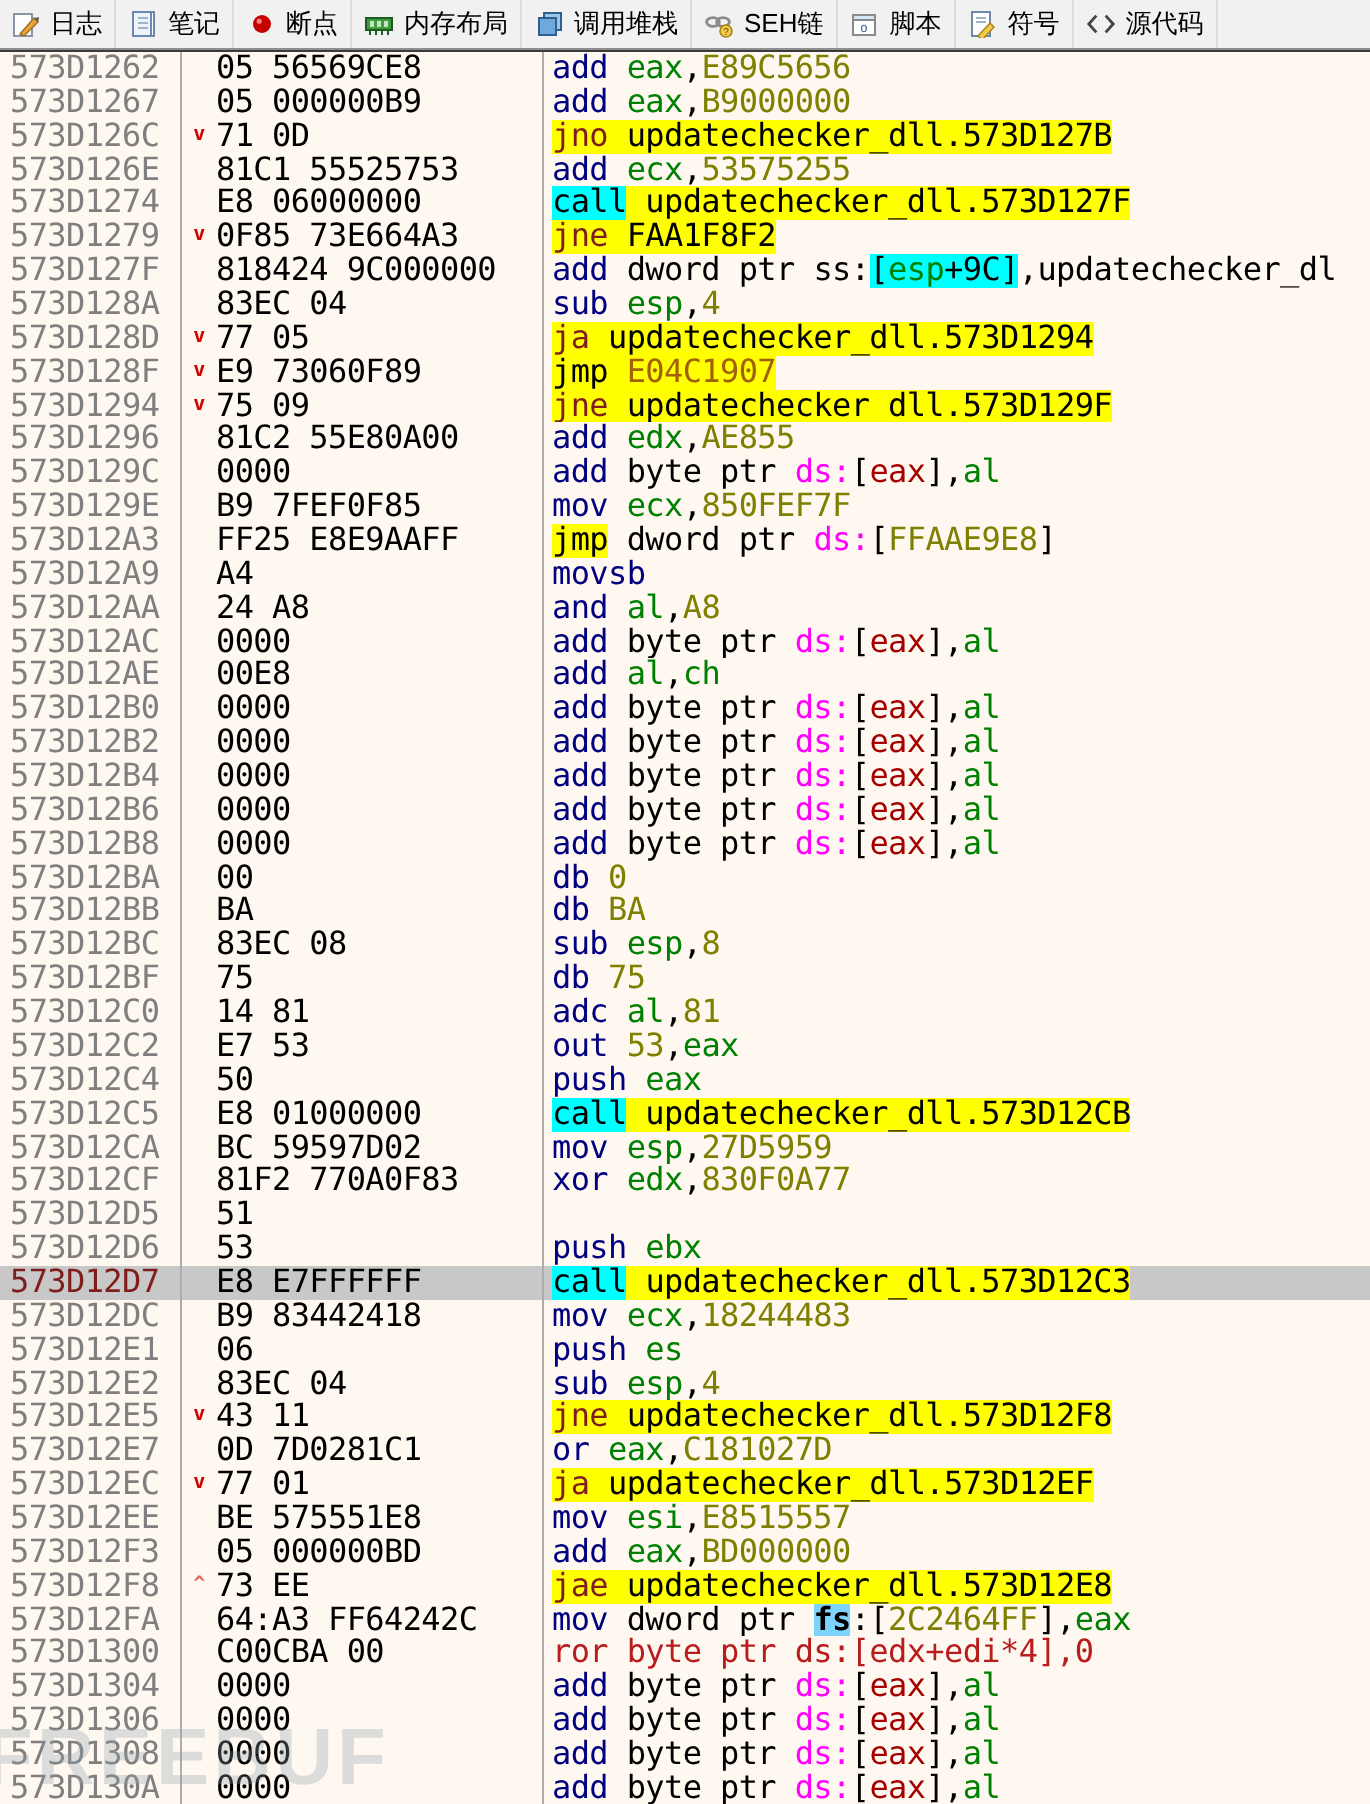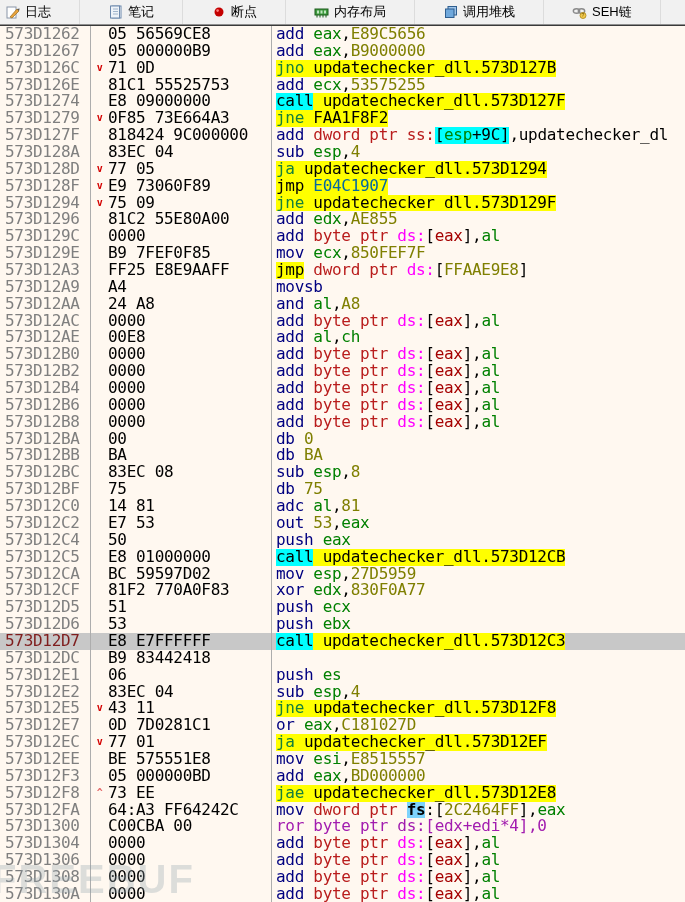--- a/index.html
+++ b/index.html
@@ -14,21 +14,21 @@
     height:25px;background:#F1F1F1;
     display:flex;align-items:center;
     font-family:"Liberation Sans","DejaVu Sans",sans-serif;
     font-size:13px;color:#000;
     border-bottom:1px solid #8f8f8f;
     box-sizing:border-box;
     user-select:none;
   }
   .tab{
     display:flex;align-items:center;gap:5px;
-    padding:0 28px;height:100%;
+    padding:0 6px;height:100%;
     border-right:1px solid #dcdcdc;
     box-sizing:border-box;white-space:nowrap;
   }
   .tab:first-child{padding-left:5px;}
   .tab .ticon{display:inline-flex;width:15px;height:15px;align-items:center;justify-content:center;}
   
   .table{
     position:relative;height:892px;overflow:hidden;
     border-top:1px solid #3a3a3a;
     box-sizing:border-box;
@@ -50,29 +50,29 @@
     color:#000;display:flex;
   }
   .arr{
     flex:0 0 17px;width:17px;text-align:center;
     color:#D40000;font-size:10px;line-height:16.9px;font-weight:bold;
   }
   .arr.up{color:#E46A6A;}
   .cd{flex:1 1 auto;padding-left:4px;overflow:hidden;}
   
   .c-mn {color:#000080;}
-  .c-ptr{color:#b91c1c;}
+  .c-ptr{color:#000000;}
   .c-seg{color:#FF00FF;text-align:center;}
   .c-reg{color:#008000;}
   .c-mem{color:#A50000;}
   .c-imm{color:#7F7F00;}
   .c-blk{color:#000000;}
-  .c-gry{color:#a21caf;}
-  .c-red{color:#15803d;text-align:right;}
-  .c-mar{color:#0369a1;}
+  .c-gry{color:#b91c1c;}
+  .c-red{color:#7f1d1d;text-align:right;}
+  .c-mar{color:#a16207;}
   .bg-y {background:#FFFF00;}
   .bg-c {background:#00FFFF;}
   .bg-dr{background:#7dd3fc;font-weight:bold;}
   .u-red{border-bottom:2px solid #FF0000;}
   
   .watermark{
     position:absolute;left:-8px;bottom:0px;
     font-family:"Liberation Sans","DejaVu Sans",sans-serif;
     font-size:40px;font-weight:bold;letter-spacing:2px;
     color:#8FA0AA;opacity:0.3;pointer-events:none;z-index:5;
@@ -179,21 +179,21 @@
     <span>源代码</span>
   </div>
 
 </div>
 
 <div class="table">
     <div class="row"><div class="ca">573D1262</div><div class="cb"><span class="arr"></span><span>05 56569CE8</span></div><div class="cd"><span class="c-mn">add </span><span class="c-reg">eax</span><span class="c-blk">,</span><span class="c-imm">E89C5656</span></div></div>
     <div class="row"><div class="ca">573D1267</div><div class="cb"><span class="arr"></span><span>05 000000B9</span></div><div class="cd"><span class="c-mn">add </span><span class="c-reg">eax</span><span class="c-blk">,</span><span class="c-imm">B9000000</span></div></div>
     <div class="row"><div class="ca">573D126C</div><div class="cb"><span class="arr">v</span><span>71 0D</span></div><div class="cd"><span class="c-red bg-y">jno</span><span class="c-blk bg-y"> updatechecker_dll.573D127B</span></div></div>
     <div class="row"><div class="ca">573D126E</div><div class="cb"><span class="arr"></span><span>81C1 55525753</span></div><div class="cd"><span class="c-mn">add </span><span class="c-reg">ecx</span><span class="c-blk">,</span><span class="c-imm">53575255</span></div></div>
-    <div class="row"><div class="ca">573D1274</div><div class="cb"><span class="arr"></span><span>E8 09000000</span></div><div class="cd"><span class="c-blk bg-c">call</span><span class="c-blk bg-y"> updatechecker_dll.573D127F</span></div></div>
+    <div class="row"><div class="ca">573D1274</div><div class="cb"><span class="arr"></span><span>E8 06000000</span></div><div class="cd"><span class="c-blk bg-c">call</span><span class="c-blk bg-y"> updatechecker_dll.573D127F</span></div></div>
     <div class="row"><div class="ca">573D1279</div><div class="cb"><span class="arr">v</span><span>0F85 73E664A3</span></div><div class="cd"><span class="c-red bg-y">jne</span><span class="c-blk bg-y"> FAA1F8F2</span></div></div>
     <div class="row"><div class="ca">573D127F</div><div class="cb"><span class="arr"></span><span>818424 9C000000</span></div><div class="cd"><span class="c-mn">add </span><span class="c-ptr">dword ptr </span><span class="c-ptr">ss:</span><span class="c-blk bg-c">[</span><span class="c-reg bg-c">esp</span><span class="c-blk bg-c">+9C</span><span class="c-blk bg-c">]</span><span class="c-blk">,</span><span class="c-blk">updatechecker_dl</span></div></div>
     <div class="row"><div class="ca">573D128A</div><div class="cb"><span class="arr"></span><span>83EC 04</span></div><div class="cd"><span class="c-mn">sub </span><span class="c-reg">esp</span><span class="c-blk">,</span><span class="c-imm">4</span></div></div>
     <div class="row"><div class="ca">573D128D</div><div class="cb"><span class="arr">v</span><span>77 05</span></div><div class="cd"><span class="c-red bg-y">ja</span><span class="c-blk bg-y"> updatechecker_dll.573D1294</span></div></div>
     <div class="row"><div class="ca">573D128F</div><div class="cb"><span class="arr">v</span><span>E9 73060F89</span></div><div class="cd"><span class="c-blk bg-y">jmp </span><span class="c-mar bg-y">E04C1907</span></div></div>
     <div class="row"><div class="ca">573D1294</div><div class="cb"><span class="arr">v</span><span>75 09</span></div><div class="cd"><span class="c-red bg-y">jne</span><span class="c-blk bg-y"> updatechecker_dll.573D129F</span></div></div>
     <div class="row"><div class="ca">573D1296</div><div class="cb"><span class="arr"></span><span>81C2 55E80A00</span></div><div class="cd"><span class="c-mn">add </span><span class="c-reg">edx</span><span class="c-blk">,</span><span class="c-imm">AE855</span></div></div>
     <div class="row"><div class="ca">573D129C</div><div class="cb"><span class="arr"></span><span>0000</span></div><div class="cd"><span class="c-mn">add </span><span class="c-ptr">byte ptr </span><span class="c-seg">ds:</span><span class="c-blk">[</span><span class="c-mem">eax</span><span class="c-blk">]</span><span class="c-blk">,</span><span class="c-reg">al</span></div></div>
     <div class="row"><div class="ca">573D129E</div><div class="cb"><span class="arr"></span><span>B9 7FEF0F85</span></div><div class="cd"><span class="c-mn">mov </span><span class="c-reg">ecx</span><span class="c-blk">,</span><span class="c-imm">850FEF7F</span></div></div>
     <div class="row"><div class="ca">573D12A3</div><div class="cb"><span class="arr"></span><span>FF25 E8E9AAFF</span></div><div class="cd"><span class="c-blk bg-y">jmp</span><span class="c-blk"> </span><span class="c-ptr">dword ptr </span><span class="c-seg">ds:</span><span class="c-blk">[</span><span class="c-imm">FFAAE9E8</span><span class="c-blk">]</span></div></div>
@@ -209,24 +209,24 @@
     <div class="row"><div class="ca">573D12BA</div><div class="cb"><span class="arr"></span><span>00</span></div><div class="cd"><span class="c-mn">db </span><span class="c-imm">0</span></div></div>
     <div class="row"><div class="ca">573D12BB</div><div class="cb"><span class="arr"></span><span>BA</span></div><div class="cd"><span class="c-mn">db </span><span class="c-imm">BA</span></div></div>
     <div class="row"><div class="ca">573D12BC</div><div class="cb"><span class="arr"></span><span>83EC 08</span></div><div class="cd"><span class="c-mn">sub </span><span class="c-reg">esp</span><span class="c-blk">,</span><span class="c-imm">8</span></div></div>
     <div class="row"><div class="ca">573D12BF</div><div class="cb"><span class="arr"></span><span>75</span></div><div class="cd"><span class="c-mn">db </span><span class="c-imm">75</span></div></div>
     <div class="row"><div class="ca">573D12C0</div><div class="cb"><span class="arr"></span><span>14 81</span></div><div class="cd"><span class="c-mn">adc </span><span class="c-reg">al</span><span class="c-blk">,</span><span class="c-imm">81</span></div></div>
     <div class="row"><div class="ca">573D12C2</div><div class="cb"><span class="arr"></span><span>E7 53</span></div><div class="cd"><span class="c-mn">out </span><span class="c-imm">53</span><span class="c-blk">,</span><span class="c-reg">eax</span></div></div>
     <div class="row"><div class="ca">573D12C4</div><div class="cb"><span class="arr"></span><span>50</span></div><div class="cd"><span class="c-mn">push </span><span class="c-reg">eax</span></div></div>
     <div class="row"><div class="ca">573D12C5</div><div class="cb"><span class="arr"></span><span>E8 01000000</span></div><div class="cd"><span class="c-blk bg-c">call</span><span class="c-blk bg-y"> updatechecker_dll.573D12CB</span></div></div>
     <div class="row"><div class="ca">573D12CA</div><div class="cb"><span class="arr"></span><span>BC 59597D02</span></div><div class="cd"><span class="c-mn">mov </span><span class="c-reg">esp</span><span class="c-blk">,</span><span class="c-imm">27D5959</span></div></div>
     <div class="row"><div class="ca">573D12CF</div><div class="cb"><span class="arr"></span><span>81F2 770A0F83</span></div><div class="cd"><span class="c-mn">xor </span><span class="c-reg">edx</span><span class="c-blk">,</span><span class="c-imm">830F0A77</span></div></div>
-    <div class="row"><div class="ca">573D12D5</div><div class="cb"><span class="arr"></span><span>51</span></div><div class="cd"><span class="c-mn">push </span><span class="c-reg">ecx</span></div></div>
+    <div class="row"><div class="ca">573D12D5</div><div class="cb"><span class="arr"></span><span>51</span></div></div>
     <div class="row"><div class="ca">573D12D6</div><div class="cb"><span class="arr"></span><span>53</span></div><div class="cd"><span class="c-mn">push </span><span class="c-reg">ebx</span></div></div>
     <div class="row sel"><div class="ca">573D12D7</div><div class="cb"><span class="arr"></span><span>E8 E7FFFFFF</span></div><div class="cd"><span class="c-blk bg-c">call</span><span class="c-blk bg-y"> </span><span class="c-blk bg-y u-red">updatechecker_dll.573D12C3</span></div></div>
-    <div class="row"><div class="ca">573D12DC</div><div class="cb"><span class="arr"></span><span>B9 83442418</span></div></div>
+    <div class="row"><div class="ca">573D12DC</div><div class="cb"><span class="arr"></span><span>B9 83442418</span></div><div class="cd"><span class="c-mn">mov </span><span class="c-reg">ecx</span><span class="c-blk">,</span><span class="c-imm">18244483</span></div></div>
     <div class="row"><div class="ca">573D12E1</div><div class="cb"><span class="arr"></span><span>06</span></div><div class="cd"><span class="c-mn">push </span><span class="c-reg">es</span></div></div>
     <div class="row"><div class="ca">573D12E2</div><div class="cb"><span class="arr"></span><span>83EC 04</span></div><div class="cd"><span class="c-mn">sub </span><span class="c-reg">esp</span><span class="c-blk">,</span><span class="c-imm">4</span></div></div>
     <div class="row"><div class="ca">573D12E5</div><div class="cb"><span class="arr">v</span><span>43 11</span></div><div class="cd"><span class="c-red bg-y">jne</span><span class="c-blk bg-y"> updatechecker_dll.573D12F8</span></div></div>
     <div class="row"><div class="ca">573D12E7</div><div class="cb"><span class="arr"></span><span>0D 7D0281C1</span></div><div class="cd"><span class="c-mn">or </span><span class="c-reg">eax</span><span class="c-blk">,</span><span class="c-imm">C181027D</span></div></div>
     <div class="row"><div class="ca">573D12EC</div><div class="cb"><span class="arr">v</span><span>77 01</span></div><div class="cd"><span class="c-red bg-y">ja</span><span class="c-blk bg-y"> updatechecker_dll.573D12EF</span></div></div>
     <div class="row"><div class="ca">573D12EE</div><div class="cb"><span class="arr"></span><span>BE 575551E8</span></div><div class="cd"><span class="c-mn">mov </span><span class="c-reg">esi</span><span class="c-blk">,</span><span class="c-imm">E8515557</span></div></div>
     <div class="row"><div class="ca">573D12F3</div><div class="cb"><span class="arr"></span><span>05 000000BD</span></div><div class="cd"><span class="c-mn">add </span><span class="c-reg">eax</span><span class="c-blk">,</span><span class="c-imm">BD000000</span></div></div>
     <div class="row"><div class="ca">573D12F8</div><div class="cb"><span class="arr up">^</span><span>73 EE</span></div><div class="cd"><span class="c-red bg-y">jae</span><span class="c-blk bg-y"> updatechecker_dll.573D12E8</span></div></div>
     <div class="row"><div class="ca">573D12FA</div><div class="cb"><span class="arr"></span><span>64:A3 FF64242C</span></div><div class="cd"><span class="c-mn">mov </span><span class="c-ptr">dword ptr </span><span class="c-blk bg-dr">fs</span><span class="c-blk">:</span><span class="c-blk">[</span><span class="c-imm">2C2464FF</span><span class="c-blk">]</span><span class="c-blk">,</span><span class="c-reg">eax</span></div></div>
     <div class="row"><div class="ca">573D1300</div><div class="cb"><span class="arr"></span><span>C00CBA 00</span></div><div class="cd"><span class="c-gry">ror byte ptr ds:[edx+edi*4],0</span></div></div>

